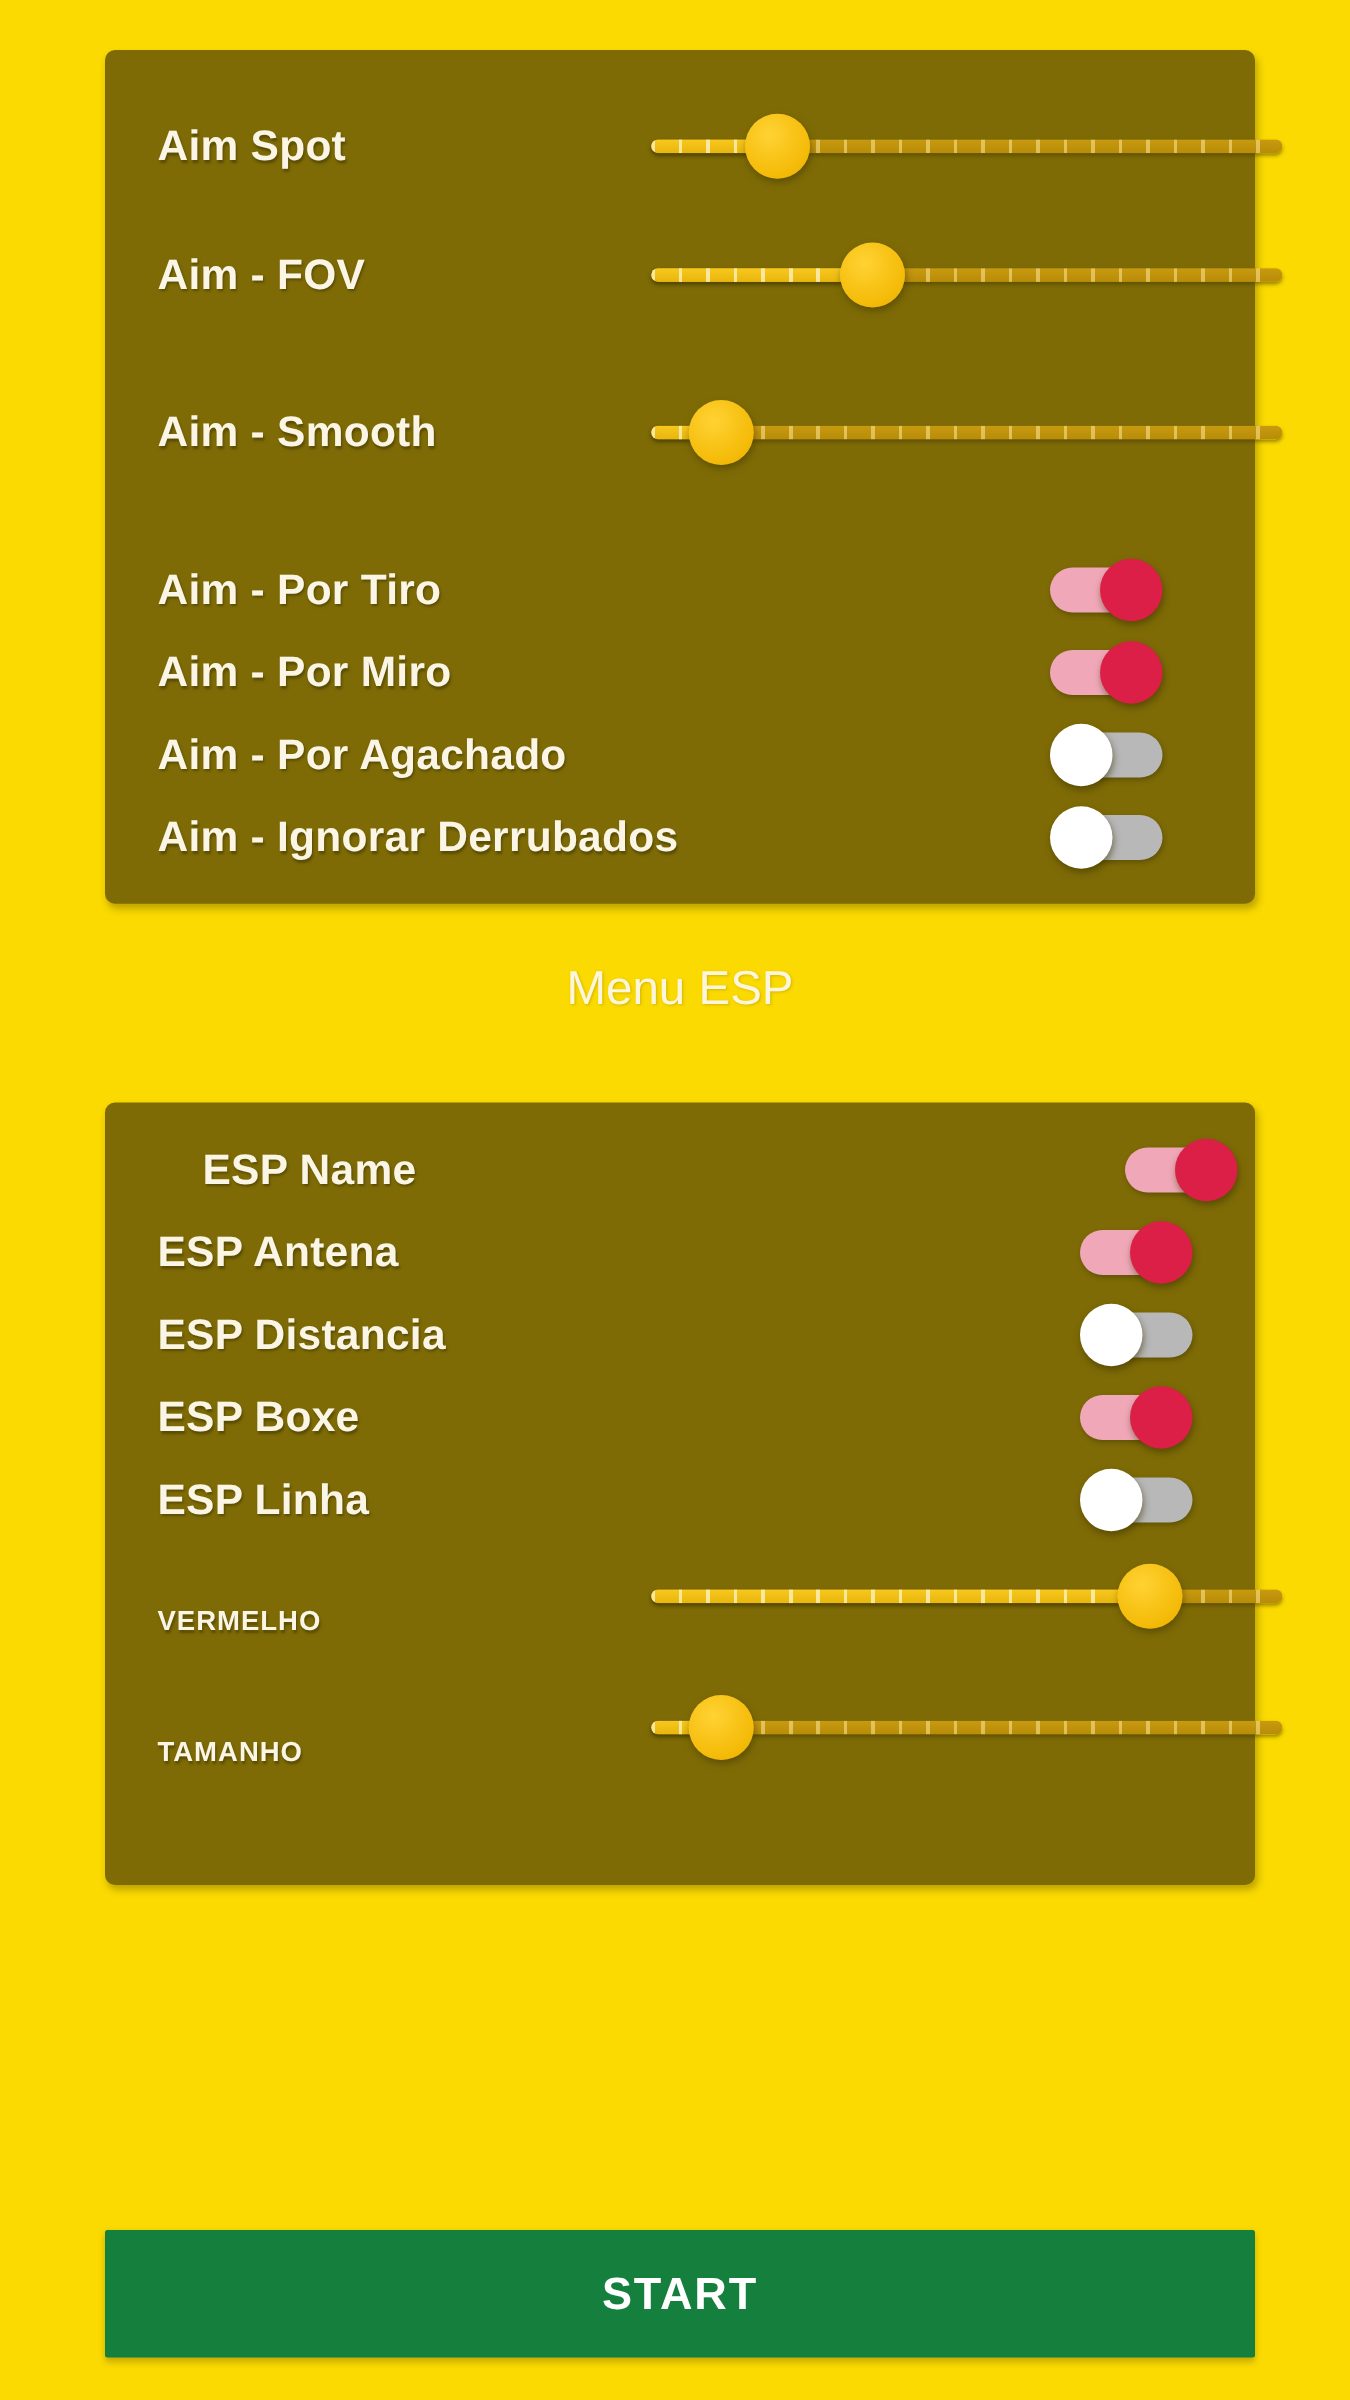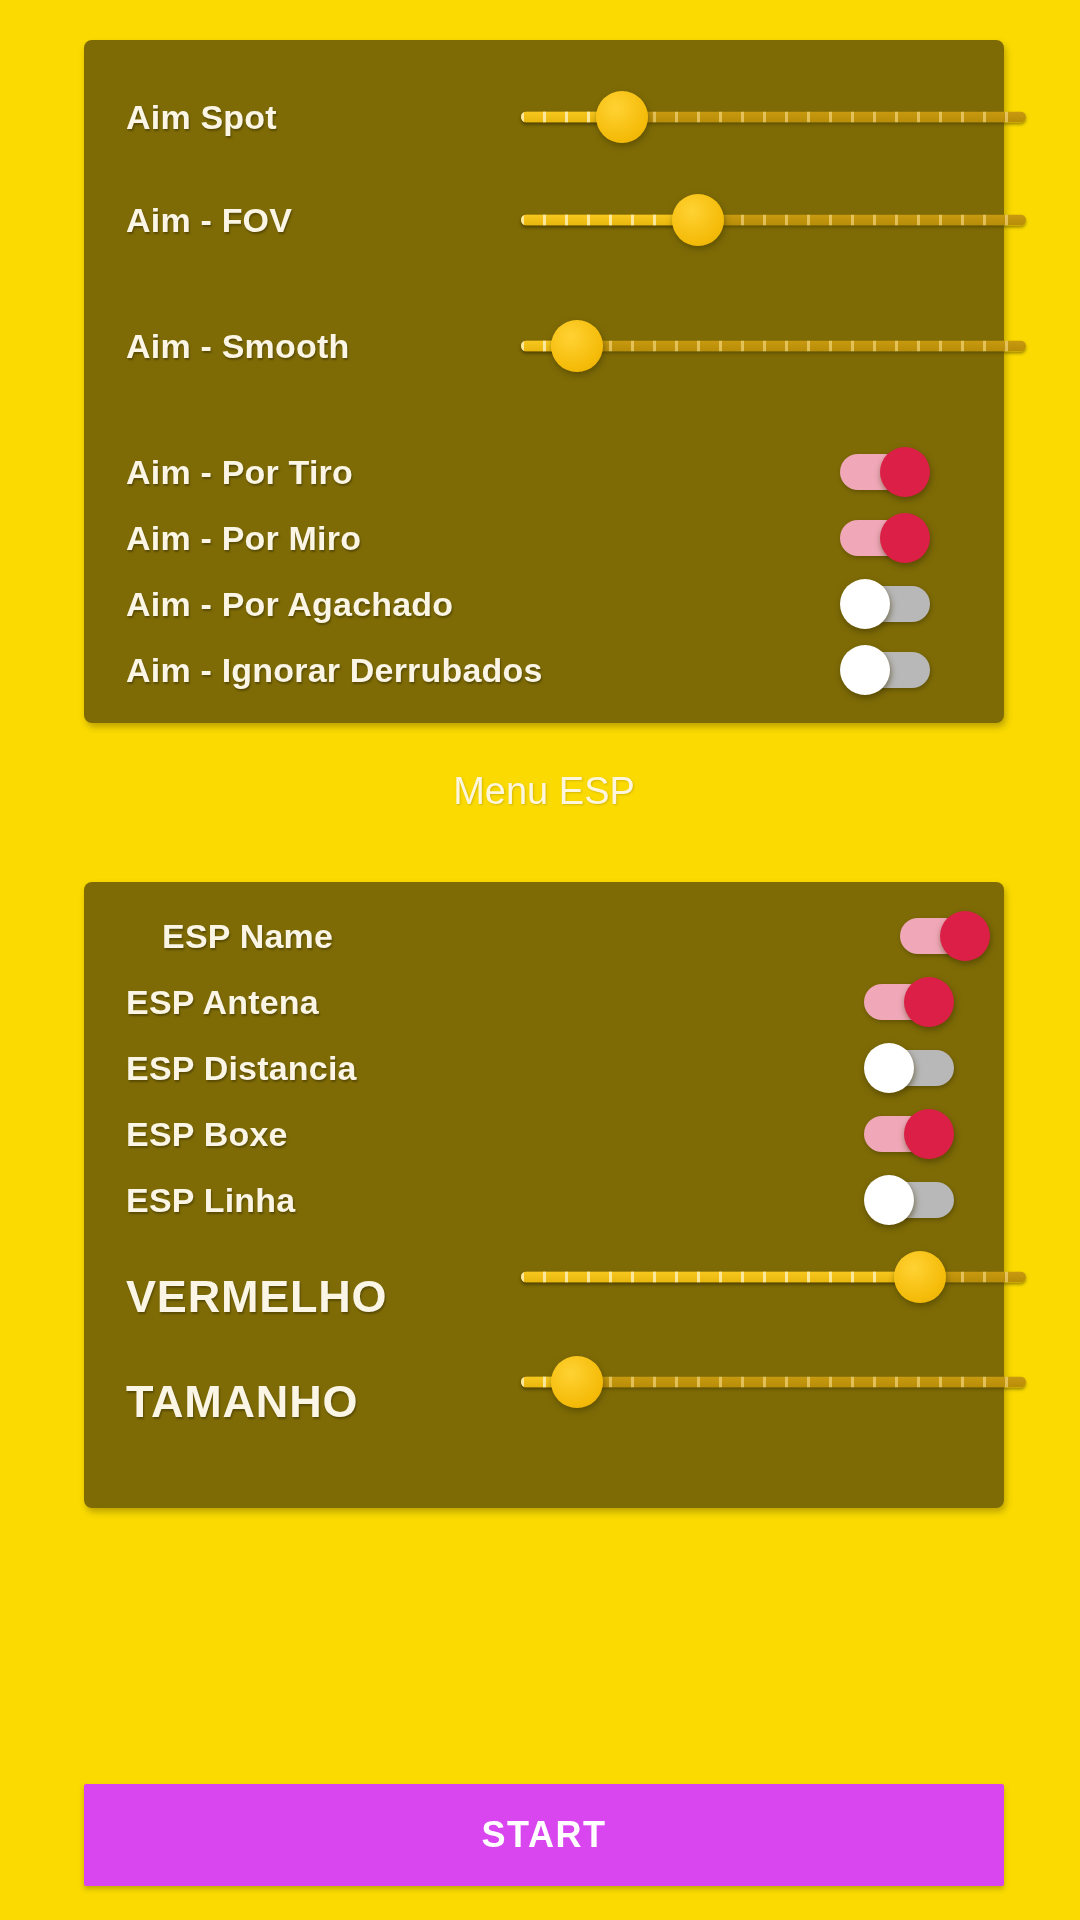--- a/index.html
+++ b/index.html
@@ -43,21 +43,21 @@
     position: absolute;
     left: 42px;
     color: #FAF5E4;
     font-weight: bold;
     font-size: 34px;
     letter-spacing: 0.2px;
     text-shadow: 1px 2px 2px rgba(60,50,0,0.55);
     white-space: nowrap;
   }
 
-  .row-label.caps { font-size: 45px; letter-spacing: 0.8px; margin-top: 40px; }
+  .row-label.caps { font-size: 22px; letter-spacing: 0.8px; margin-top: 40px; }
 
   
   .slider {
     position: absolute;
     left: 437px;
     width: 505px;
     height: 56px;
     display: block;
   }
 
@@ -166,21 +166,21 @@
     border-radius: 2px;
   }
 
   
   #start-button {
     position: absolute;
     left: 84px;
     top: 1784px;
     width: 920px;
     height: 102px;
-    background: #d946ef;
+    background: #15803d;
     border: none;
     border-radius: 2px;
     color: #FFFFFF;
     font-family: "Liberation Sans", sans-serif;
     font-size: 36px;
     font-weight: bold;
     letter-spacing: 1.5px;
     cursor: pointer;
     box-shadow: 0 3px 5px rgba(120,100,0,0.4);
   }

